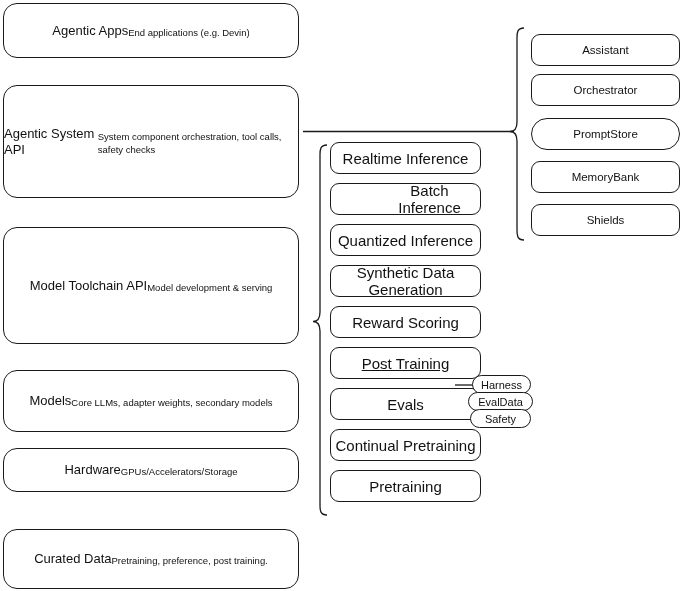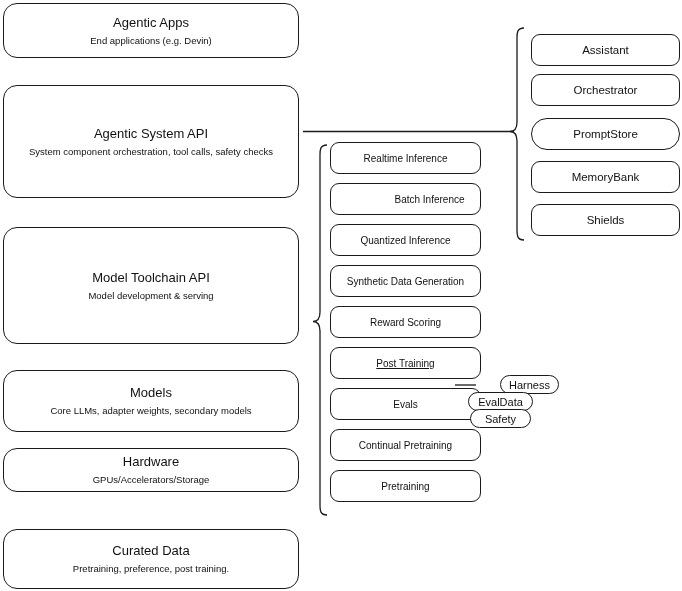--- a/index.html
+++ b/index.html
@@ -15,21 +15,20 @@
     font-family: "Liberation Sans", sans-serif;
     overflow: hidden;
   }
   .layer-box {
     position: absolute;
     box-sizing: border-box;
     border: 1.3px solid #1a1a1a;
     border-radius: 14px;
     background: #ffffff;
     display: flex;
-    flex-direction: column;
     align-items: center;
     justify-content: center;
     text-align: left;
   }
   .layer-title {
     font-size: 13px;
     color: #111111;
     line-height: 16px;
   }
   .layer-sub {
@@ -41,21 +40,21 @@
   .cap-box {
     position: absolute;
     box-sizing: border-box;
     border: 1.3px solid #1a1a1a;
     border-radius: 9px;
     background: #ffffff;
     display: flex;
     align-items: center;
     justify-content: center;
     text-align: center;
-    font-size: 10px;
+    font-size: 15px;
     color: #111111;
   }
   .comp-box {
     position: absolute;
     box-sizing: border-box;
     border: 1.3px solid #1a1a1a;
     border-radius: 9px;
     background: #ffffff;
     display: flex;
     align-items: center;
@@ -150,21 +149,21 @@
   <div class="cap-box" style="left:330px; top:306px; width:151px; height:32px;">Reward Scoring</div>
 
   <div class="cap-box" style="left:330px; top:347px; width:151px; height:32px;text-decoration:underline;">Post Training</div>
 
   <div class="cap-box" style="left:330px; top:388px; width:151px; height:32px;">Evals</div>
 
   <div class="cap-box" style="left:330px; top:429px; width:151px; height:32px;text-align:right;">Continual Pretraining</div>
 
   <div class="cap-box" style="left:330px; top:470px; width:151px; height:32px;">Pretraining</div>
 
-  <div class="pill-box" style="left:500px; top:375px; width:59px; height:19px;">Harness</div>
+  <div class="pill-box" style="left:472px; top:375px; width:59px; height:19px;">Harness</div>
 
   <div class="pill-box" style="left:468px; top:392px; width:65px; height:19px;">EvalData</div>
 
   <div class="pill-box" style="left:470px; top:409px; width:61px; height:19px;">Safety</div>
 
   <div class="comp-box" style="left:531px; top:34px; width:149px; height:32px;">Assistant</div>
 
   <div class="comp-box" style="left:531px; top:74px; width:149px; height:32px;">Orchestrator</div>
 
   <div class="comp-box" style="left:531px; top:118px; width:149px; height:32px;border-radius:16px;">PromptStore</div>

